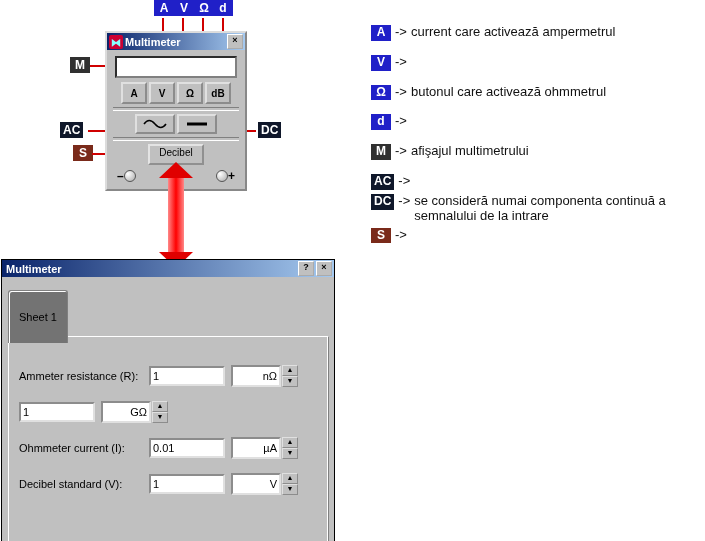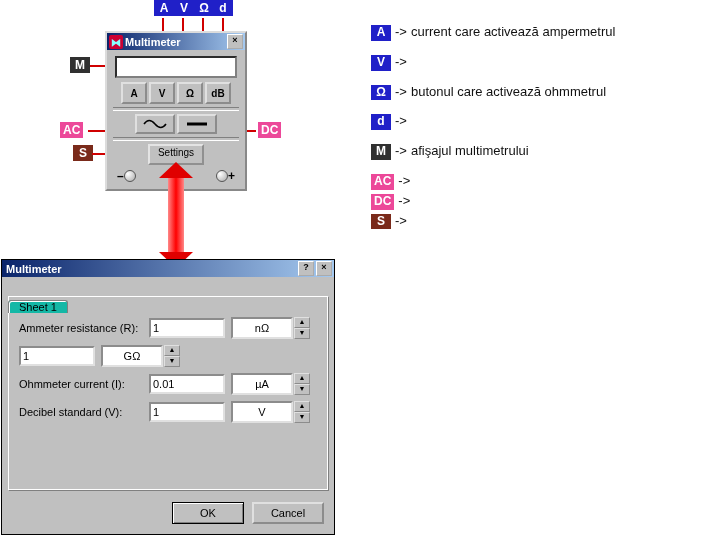--- a/index.html
+++ b/index.html
@@ -85,55 +85,55 @@
   .dialog {
     position:absolute;
     left:1px; top:259px;
     width:332px;
     border:1px solid #000;
     background:#c0c0c0;
   }
   .tabs { margin:6px 6px 0 6px; }
   .tab {
     display:inline-block;
-    background:#14b8a6;
+    background:#737373;
     border:1px solid #808080;
     border-bottom:none;
     border-top-left-radius:3px;
     border-top-right-radius:3px;
-    padding:0 10px;
+    padding:20px 10px;
     font-size:11px;
-    position:relative; top:17px;
+    position:relative; top:7px;
     box-shadow: inset 1px 1px #fff;
   }
   .tab-body {
     margin:0 6px 6px 6px;
     border:1px solid #fff;
     border-top-color:#fff;
     box-shadow: 1px 1px #808080;
     background:#c0c0c0;
     padding:14px 10px 60px 10px;
   }
-  .field-row { display:flex; align-items:center; margin:6px 0; }
+  .field-row { display:flex; align-items:center; margin:14px 0; }
   .field-row label { width:130px; }
   .text-input {
     width:68px; height:16px;
     border:2px inset #e0e0e0;
     background:#fff;
     font-size:11px;
     padding:0 2px;
   }
   .unit-select {
     width:42px; height:18px;
     border:2px inset #e0e0e0;
     background:#fff;
     font-size:11px;
     margin-left:6px;
-    display:flex; align-items:center; justify-content:center;
-    padding:0 8px;
+    display:flex; align-items:center; justify-content:flex-end;
+    padding:0 2px;
   }
   .spin {
     display:flex; flex-direction:column; margin-left:1px;
   }
   .spin div {
     width:14px; height:9px;
     background:#c0c0c0;
     border:1px outset #e0e0e0;
     font-size:7px; text-align:center; line-height:7px;
   }
@@ -155,21 +155,21 @@
     position:absolute;
     color:#fff;
     font-weight:bold;
     font-size:12px;
     padding:1px 3px;
     text-align:center;
     min-width:14px;
   }
   .blue { background:#2020c8; }
   .black { background:#303030; }
-  .green { background:#ec4899; }
+  .green { background:#0f172a; }
   .brown { background:#7a2a1a; }
 
   .red-arrow-v {
     position:absolute;
     width:2px;
     background:#d00000;
   }
   .red-arrow-v::after{
     content:"";
     position:absolute;
@@ -282,21 +282,21 @@
           <path d="M2 5 Q7 -2 13 5 T24 5" stroke="#000" fill="none" stroke-width="1.5"></path>
         </svg>
     </div>
     <div class="wave-btn">
       <svg width="26" height="10">
           <line x1="3" y1="5" x2="23" y2="5" stroke="#000" stroke-width="3"></line>
         </svg>
     </div>
   </div>
   <div class="sep"></div>
-  <div class="settings-btn">Settings</div>
+  <div class="settings-btn">Decibel</div>
   <div class="terminals">
     <span>–</span>
     <div class="terminal-node"></div>
     <div style="flex:1"></div>
     <div class="terminal-node"></div>
     <span>+</span>
   </div>
 </div>
 
 <div class="big-arrow"></div>
@@ -390,18 +390,19 @@
     <span class="arrowtxt">-&gt;</span>
     <span class="legend-text">afişajul multimetrului</span>
   </div>
   <div class="legend-row" style="margin-top:14px;">
     <span class="ann-label green">AC</span>
     <span class="arrowtxt">-&gt;</span>
   </div>
   <div class="legend-row">
     <span class="ann-label green">DC</span>
     <span class="arrowtxt">-&gt;</span>
+    <span class="legend-text">se consideră numai componenta continuă a semnalului de la intrare</span>
   </div>
   <div class="legend-row">
     <span class="ann-label brown">S</span>
     <span class="arrowtxt">-&gt;</span>
   </div>
 </div>
 
 </body></html>

